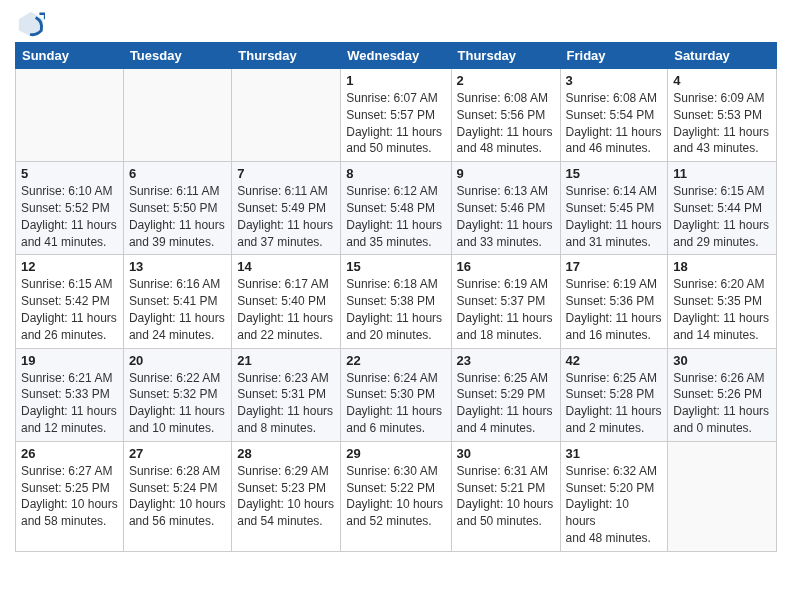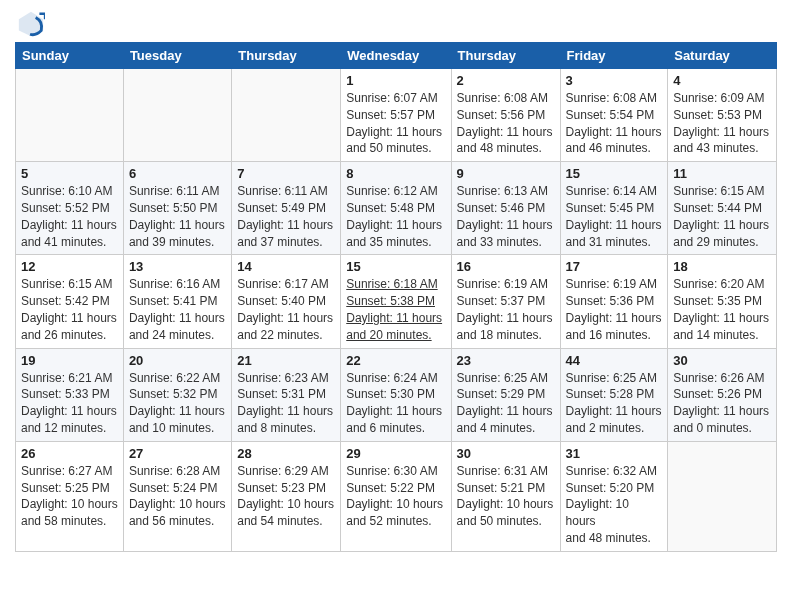--- a/index.html
+++ b/index.html
@@ -230,21 +230,21 @@
           </td>
           <td>
             <span class="day-num">14</span>
             <div class="day-detail" style="white-space: pre-line;">Sunrise: 6:17 AM
 Sunset: 5:40 PM
 Daylight: 11 hours
 and 22 minutes.</div>
           </td>
           <td>
             <span class="day-num">15</span>
-            <div class="day-detail" style="white-space: pre-line; text-decoration: underline;">Sunrise: 6:18 AM
+            <div class="day-detail" style="white-space: pre-line;">Sunrise: 6:18 AM
 Sunset: 5:38 PM
 Daylight: 11 hours
 and 20 minutes.</div>
           </td>
           <td>
             <span class="day-num">16</span>
             <div class="day-detail" style="white-space: pre-line;">Sunrise: 6:19 AM
 Sunset: 5:37 PM
 Daylight: 11 hours
 and 18 minutes.</div>
@@ -294,21 +294,21 @@
 and 6 minutes.</div>
           </td>
           <td>
             <span class="day-num">23</span>
             <div class="day-detail" style="white-space: pre-line;">Sunrise: 6:25 AM
 Sunset: 5:29 PM
 Daylight: 11 hours
 and 4 minutes.</div>
           </td>
           <td>
-            <span class="day-num">44</span>
+            <span class="day-num">42</span>
             <div class="day-detail" style="white-space: pre-line;">Sunrise: 6:25 AM
 Sunset: 5:28 PM
 Daylight: 11 hours
 and 2 minutes.</div>
           </td>
           <td>
             <span class="day-num">30</span>
             <div class="day-detail" style="white-space: pre-line;">Sunrise: 6:26 AM
 Sunset: 5:26 PM
 Daylight: 11 hours

